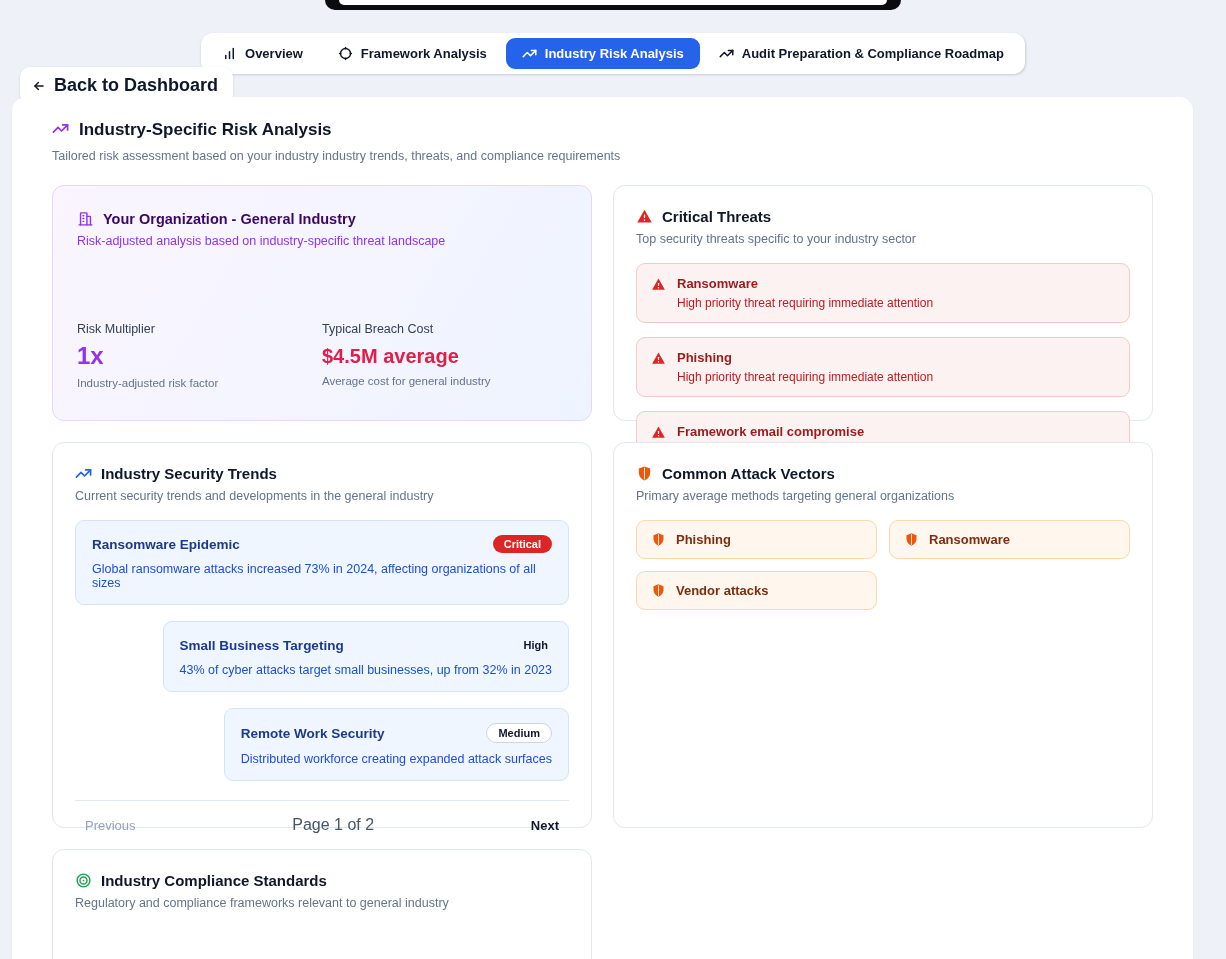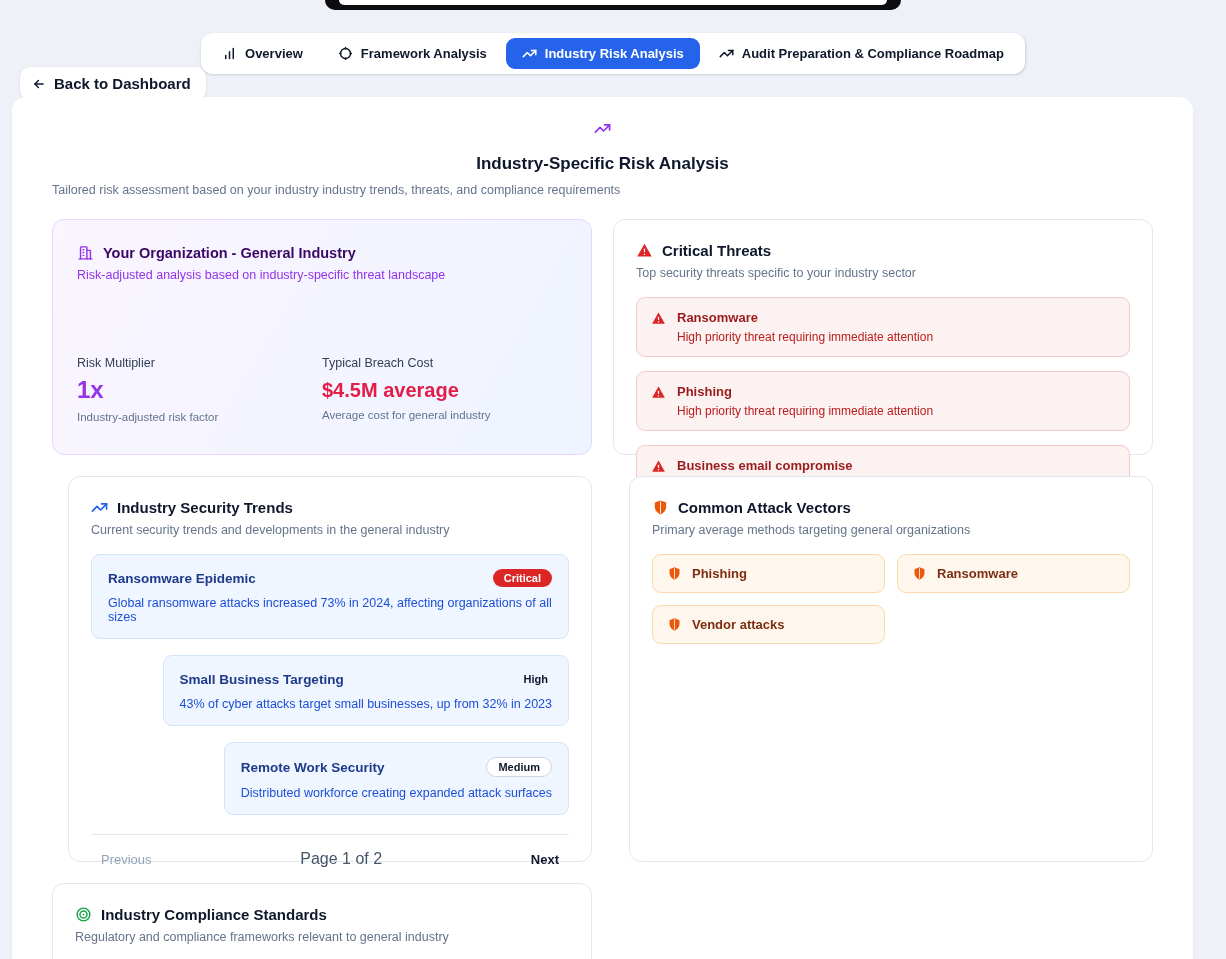--- a/index.html
+++ b/index.html
@@ -24,37 +24,37 @@
     box-shadow:0 1px 3px rgba(15,23,42,.10), 0 1px 2px rgba(15,23,42,.06); white-space:nowrap; }
   .tab { display:flex; align-items:center; gap:8px; padding:8px 16px; border-radius:9px;
     font-size:13px; font-weight:700; color:#0f172a; cursor:pointer; background:transparent; border:none;
     font-family:inherit; }
   .tab.active { background:#2563eb; color:#fff; }
   .tab .ic { display:flex; align-items:center; }
 
   
   .back-btn { position:absolute; top:67px; left:20px; display:flex; align-items:center; gap:8px;
     background:#fff; border:none; border-radius:10px; padding:8px 15px 8px 12px;
-    font-size:15px; font-weight:700; color:#0f172a; cursor:pointer;
+    font-size:18px; font-weight:700; color:#0f172a; cursor:pointer;
     box-shadow:0 1px 3px rgba(15,23,42,.12); font-family:inherit; }
 
   
   .main-card { position:absolute; top:97px; left:12px; width:1181px; height:880px;
     background:#fff; border-radius:14px; padding:23px 40px;
     box-shadow:0 1px 3px rgba(15,23,42,.05); }
 
-  .page-title-row { display:flex; align-items:center; gap:17px;flex-direction:column; }
+  .page-title-row { display:flex; align-items:flex-start; gap:10px; }
   .page-title { font-size:17px; font-weight:700; color:#0f172a; }
   .page-subtitle { margin-top:9px; font-size:12.5px; color:#64748b; }
 
   .grid { margin-top:22px; display:grid; grid-template-columns:1fr 1fr; gap:21px; align-items:start; }
 
   .panel { background:#fff; border:1px solid #e2e8f0; border-radius:12px; padding:22px; }
   .h-288 { height:236px; }
-  .h-386 { height:386px;margin-left:16px; }
+  .h-386 { height:386px; }
   .h-comp { height:180px; overflow:hidden; }
 
   .panel-header { display:flex; align-items:center; gap:9px; }
   .panel-title { font-size:15px; font-weight:700; color:#0f172a; }
   .panel-sub { margin-top:7px; font-size:12.5px; color:#64748b; }
 
   
   .org-panel { background:linear-gradient(120deg,#faf5ff 0%, #eef4ff 100%);
     border-color:#e9d5ff; padding:24px; }
   .org-title { font-size:14.5px; font-weight:700; color:#3b0764; }
@@ -241,21 +241,21 @@
         </div>
         <div class="threat-item">
           <span class="ic">
             <svg width="15" height="15" viewBox="0 0 24 24">
                 <path d="M12 2.5 1.8 20.5h20.4L12 2.5z" fill="#dc2626"></path>
                 <rect x="11.1" y="9" width="1.8" height="5.4" rx=".9" fill="#fff"></rect>
                 <circle cx="12" cy="17.2" r="1.1" fill="#fff"></circle>
               </svg>
           </span>
           <div>
-            <div class="threat-name">Business email compromise</div>
+            <div class="threat-name">Framework email compromise</div>
             <div class="threat-desc">High priority threat requiring immediate attention</div>
           </div>
         </div>
       </div>
     </section>
 
     <section class="panel h-386">
       <div class="panel-header">
         <span style="display:flex; color:#2563eb;">
           <svg width="17" height="17" viewBox="0 0 24 24" fill="none" stroke="currentColor" stroke-width="2.4" stroke-linecap="round" stroke-linejoin="round">

